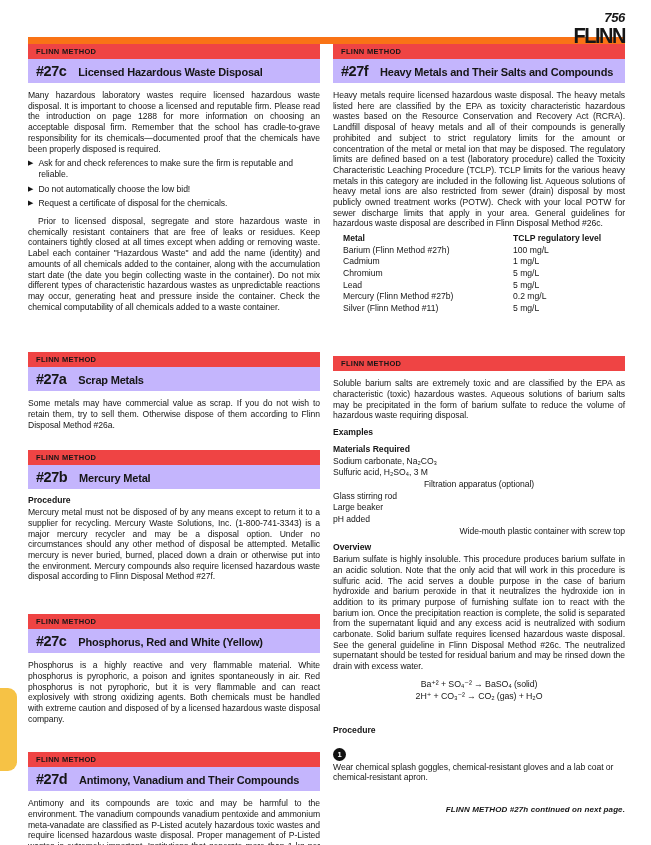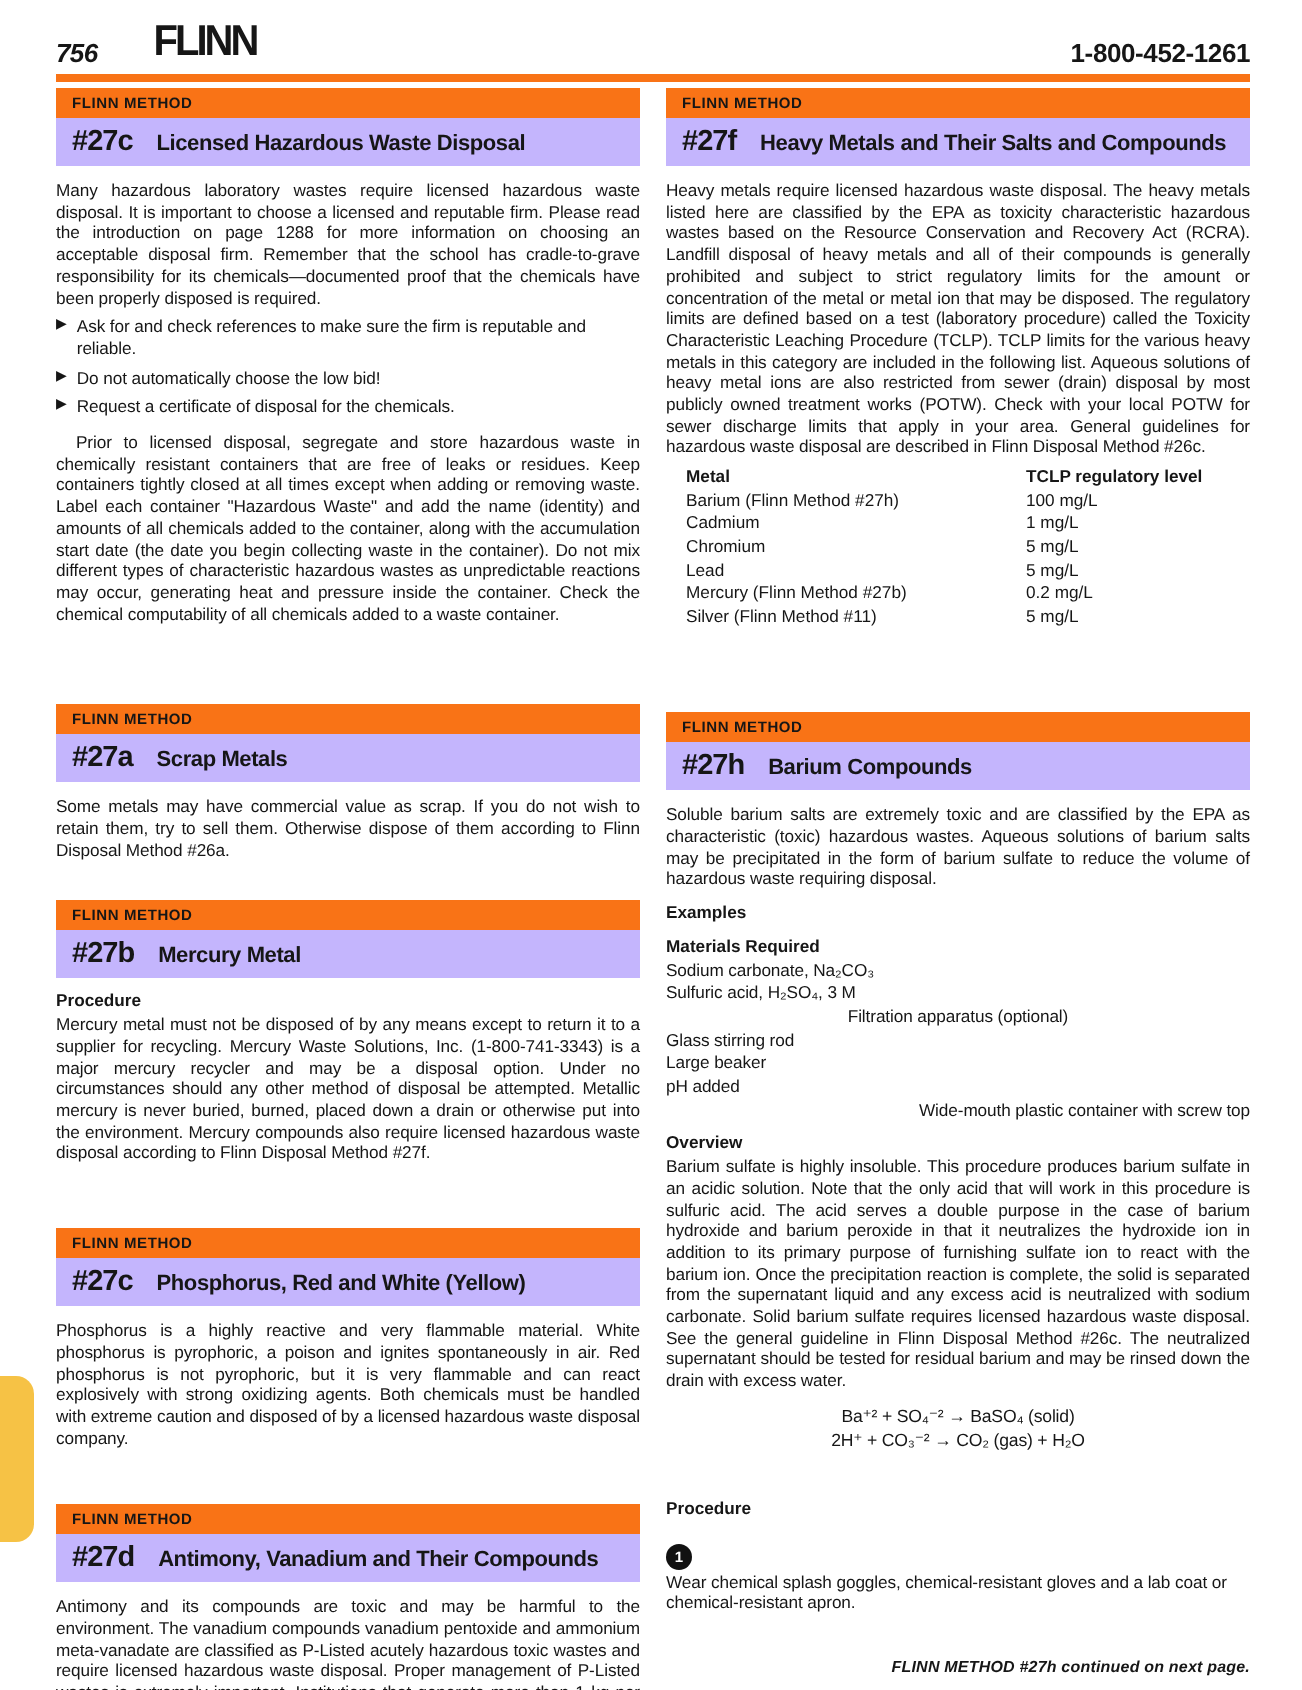--- a/index.html
+++ b/index.html
@@ -6,33 +6,33 @@
   body{
     width:651px;height:845px;background:#f4f4f2;overflow:hidden;position:relative;
     font-family:"Liberation Sans","DejaVu Sans",sans-serif;color:#161616;
     -webkit-font-smoothing:antialiased;
   }
   .page{position:absolute;inset:0;background:#ffffff;}
 
   
   .header{
     position:absolute;top:10px;left:28px;right:26px;height:24px;
-    display:flex;align-items:flex-end;border-bottom:4px solid #f97316;padding-bottom:3px;
+    display:flex;align-items:flex-end;border-bottom:7px solid #f97316;padding-bottom:3px;flex-direction:column;
   }
   .pagenum{font-weight:bold;font-style:italic;font-size:13px;letter-spacing:-0.3px;}
   .brand{font-weight:900;font-size:20px;letter-spacing:-1.5px;margin-left:28px;transform:scaleY(1.08);transform-origin:bottom left;}
   .phone{margin-left:auto;font-weight:bold;font-size:13px;letter-spacing:-0.2px;}
 
   
   .cols{position:absolute;top:44px;left:28px;display:flex;gap:13px;}
   .col{width:292px;flex:none;}
 
   
   .kicker{
-    background:#f97316;font-size:7.5px;font-weight:bold;letter-spacing:0.3px;
+    background:#ef4444;font-size:7.5px;font-weight:bold;letter-spacing:0.3px;
     padding:4px 21px 3px 8px;line-height:8px;
   }
   .titlebar{
     background:#c4b5fd;display:flex;align-items:baseline;gap:12px;
     padding:5px 8px 5px 8px;min-height:14px;
   }
   .code{font-weight:900;font-size:14.5px;letter-spacing:-0.5px;line-height:14px;}
   .title{font-weight:bold;font-size:11px;letter-spacing:-0.2px;}
 
   
@@ -194,24 +194,20 @@
           </div>
           <div class="trow">
             <span class="tc1">Silver (Flinn Method #11)</span>
             <span class="tc2">5 mg/L</span>
           </div>
         </div>
       </div>
 
       <div class="sp42">
         <div class="kicker">FLINN METHOD</div>
-        <div class="titlebar">
-          <span class="code">#27h</span>
-          <span class="title">Barium Compounds</span>
-        </div>
         <div class="body">Soluble barium salts are extremely toxic and are classified by the EPA as characteristic (toxic) hazardous wastes. Aqueous solutions of barium salts may be precipitated in the form of barium sulfate to reduce the volume of hazardous waste requiring disposal.</div>
 
         <div class="subhead">Examples</div>
 
         <div class="subhead">Materials Required</div>
         <div class="body tight" style="text-align:left">Sodium carbonate, Na₂CO₃</div>
         <div class="body tight" style="text-align:left">Sulfuric acid, H₂SO₄, 3 M</div>
         <div class="body tight" style="text-align:center">Filtration apparatus (optional)</div>
         <div class="body tight" style="text-align:left">Glass stirring rod</div>
         <div class="body tight" style="text-align:left">Large beaker</div>

